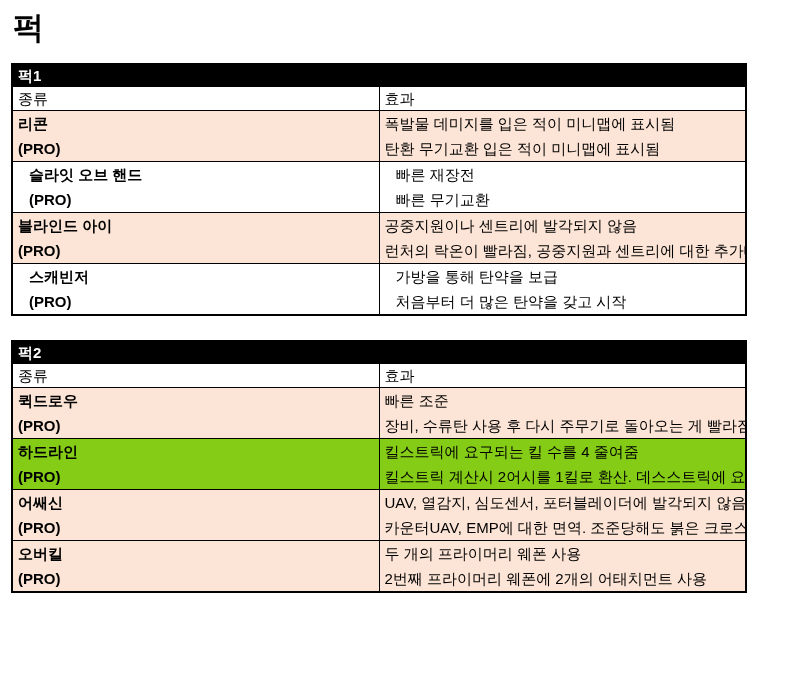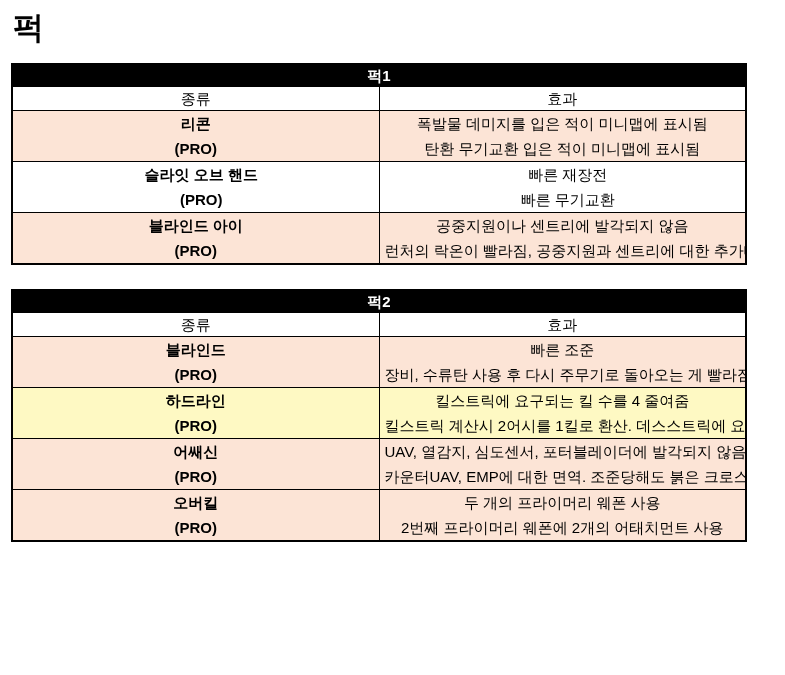--- a/index.html
+++ b/index.html
@@ -1,31 +1,31 @@
 <!DOCTYPE html>
 <html><head>
 <meta charset="utf-8">
 <style>
   html,body{margin:0;padding:0;background:#ffffff;color:#000000;
     font-family:"Liberation Sans","DejaVu Sans",sans-serif;}
   .page{width:785px;height:675px;box-sizing:border-box;padding:6px 0 0 11px;overflow:hidden;}
   .page-title{font-size:31px;font-weight:600;margin:2px 0 0 2px;line-height:40px;}
   .perk-table{border-collapse:collapse;table-layout:fixed;width:736px;
-    border:2px solid #000;margin-top:15px;text-align:center;}
+    border:2px solid #000;margin-top:15px;}
   .perk-table td{border:1px solid #000;padding:0 5px;vertical-align:middle;
     font-size:15px;line-height:25px;overflow:hidden;white-space:nowrap;}
   .band-row td{background:#000000;color:#ffffff;font-weight:bold;height:21px;
     line-height:21px;font-size:15px;border:1px solid #000;}
   .head-row td{height:23px;line-height:23px;background:#ffffff;margin-left:48px;}
   .perk-row td{height:50px;}
   .col-type{width:147px;}
   .perk-name{font-weight:bold;}
   .perk-pro{font-weight:bold;}
   tr[data-fill="peach"] td{background:#fce4d6;margin-left:23px;}
-  tr[data-fill="blue"] td{background:#fef9c3;}
+  tr[data-fill="blue"] td{background:#84cc16;}
   tr[data-fill="white"] td{background:#ffffff;padding-left:16px;}
   .tbl2{margin-top:24px;}
 </style>
 </head>
 <body>
 
 <div class="page">
 
   <h1 class="page-title">퍽</h1>
 
@@ -66,36 +66,46 @@
         <div class="perk-name">블라인드 아이</div>
         <div class="perk-pro">(PRO)</div>
       </td>
       <td>
         <div>공중지원이나 센트리에 발각되지 않음</div>
         <div>런처의 락온이 빨라짐, 공중지원과 센트리에 대한 추가데미지</div>
       </td>
     </tr>
 
 
+    <tr class="perk-row" data-fill="white">
+      <td class="col-type">
+        <div class="perk-name">스캐빈저</div>
+        <div class="perk-pro">(PRO)</div>
+      </td>
+      <td>
+        <div>가방을 통해 탄약을 보급</div>
+        <div>처음부터 더 많은 탄약을 갖고 시작</div>
+      </td>
+    </tr>
   </tbody>
     </table>
 
   <table class="perk-table tbl2">
     <tbody>
         <tr class="band-row">
       <td colspan="2">퍽2</td>
     </tr>
     <tr class="head-row">
       <td class="col-type">종류</td>
       <td>효과</td>
     </tr>
 
     <tr class="perk-row" data-fill="peach">
       <td class="col-type">
-        <div class="perk-name">블라인드</div>
+        <div class="perk-name">퀵드로우</div>
         <div class="perk-pro">(PRO)</div>
       </td>
       <td>
         <div>빠른 조준</div>
         <div>장비, 수류탄 사용 후 다시 주무기로 돌아오는 게 빨라짐</div>
       </td>
     </tr>
 
 
     <tr class="perk-row" data-fill="blue">

